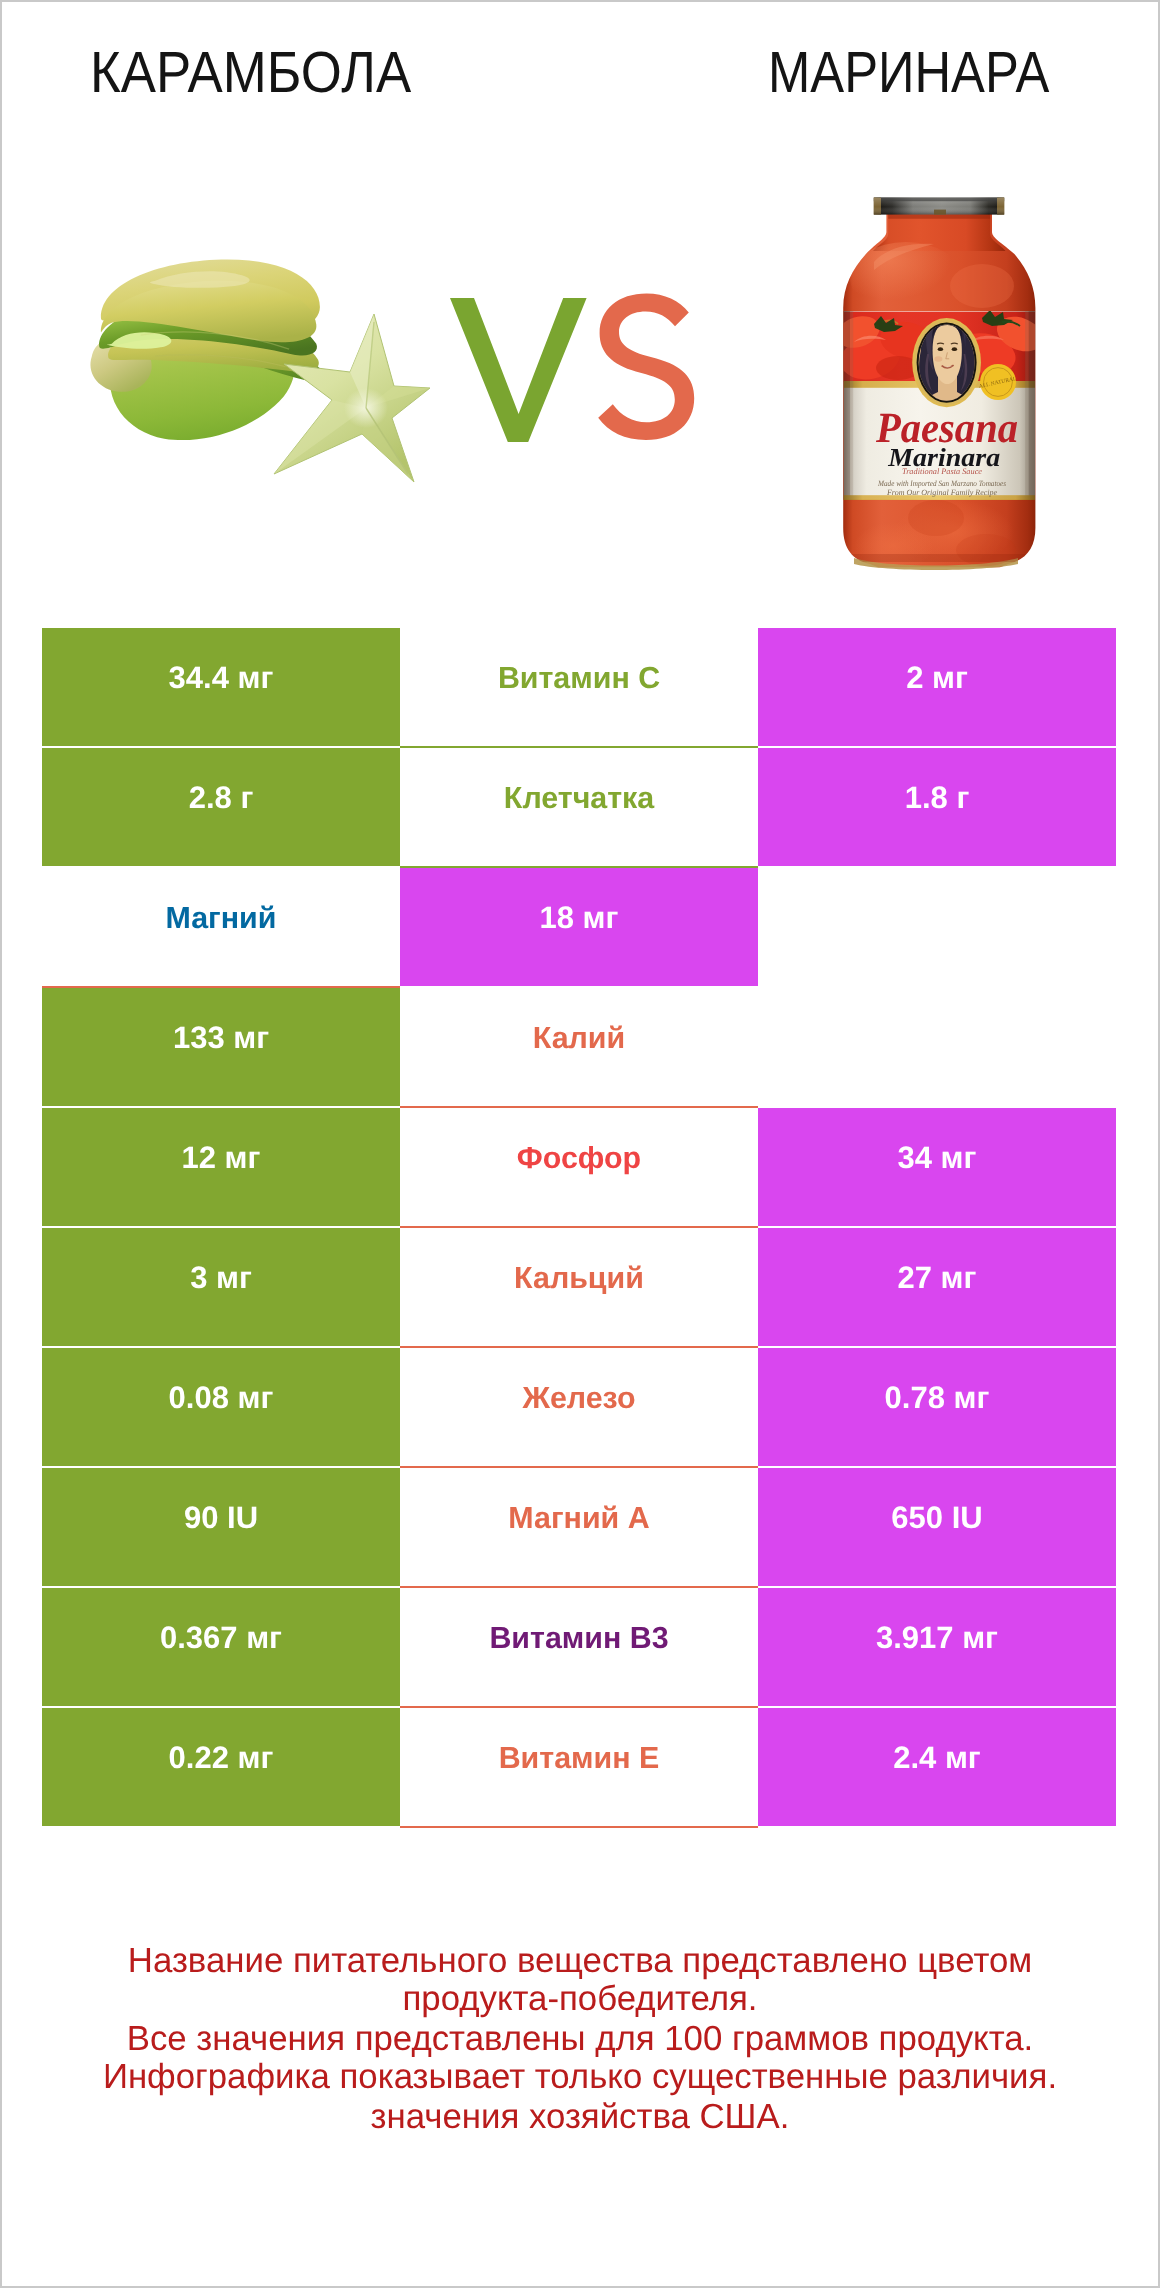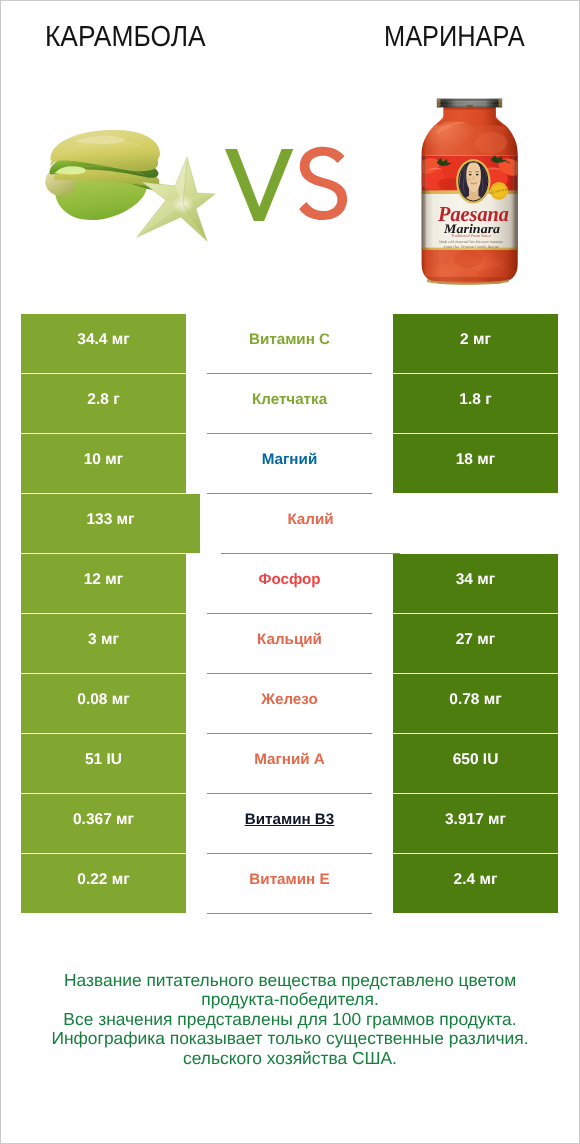--- a/index.html
+++ b/index.html
@@ -7,28 +7,28 @@
        -webkit-font-smoothing:antialiased;text-rendering:geometricPrecision;}
   .page{position:relative;width:578px;height:1142px;background:#fff;
         border:1px solid #c9c9c9;overflow:hidden;}
   .hdr{position:absolute;top:0;left:0;width:497px;height:300px;}
   .title{position:absolute;font-size:29px;color:#141414;white-space:nowrap;
          transform-origin:left top;}
   .t-left{left:44.2px;top:19.8px;transform:scaleX(0.91) translateZ(0);}
   .t-right{left:383px;top:19.8px;transform:scaleX(0.875) translateZ(0);}
   .vswrap{position:absolute;left:222.5px;top:144px;width:126px;height:82px;}
   .tbl{position:absolute;left:20px;top:313px;width:537px;}
-  .row{display:flex;height:58.72px;margin-bottom:1.33px;gap:21px;}
+  .row{display:flex;height:58.72px;margin-bottom:1.33px;}
   .cell{display:flex;align-items:center;justify-content:center;width:179px;height:100%;transform:translateZ(0);
         font-size:15.5px;font-weight:bold;line-height:1;padding-bottom:8px;box-sizing:border-box;}
   .c-left{background:#82a730;color:#fff;}
-  .c-right{background:#4d7c0f;color:#fff;}
+  .c-right{background:#d946ef;color:#fff;}
   .c-mid{background:#fff;font-size:15.2px;height:60.05px;margin-bottom:-1.33px;}
   .foot{position:absolute;left:0;top:969.5px;width:578px;text-align:center;transform:translateZ(0);
-        font-size:17.4px;color:#15803d;line-height:19.5px;font-weight:400;}
+        font-size:17.4px;color:#b91c1c;line-height:19.5px;font-weight:400;}
   svg{display:block;}
   .vs-v{fill:#7aa530;}
   .vs-s{fill:#e3694c;}
   .imgbox{position:absolute;}
 </style>
 </head>
 <body>
 
 <div class="page">
   <div class="hdr">
@@ -312,21 +312,20 @@
         <div class="cell c-left">34.4 мг</div>
         <div class="cell c-mid" style="color: rgb(130, 167, 48); border-bottom: 1px solid rgb(130, 167, 48); text-align: center;">Витамин C</div>
         <div class="cell c-right">2 мг</div>
       </div>
       <div class="row">
         <div class="cell c-left">2.8 г</div>
         <div class="cell c-mid" style="color: rgb(130, 167, 48); border-bottom: 1px solid rgb(130, 167, 48);">Клетчатка</div>
         <div class="cell c-right">1.8 г</div>
       </div>
       <div class="row">
-        <div class="cell c-left">10 мг</div>
         <div class="cell c-mid" style="color: #0369a1; border-bottom: 1px solid rgb(227, 105, 76);">Магний</div>
         <div class="cell c-right">18 мг</div>
       </div>
       <div class="row">
         <div class="cell c-left">133 мг</div>
         <div class="cell c-mid" style="color: rgb(227, 105, 76); border-bottom: 1px solid rgb(227, 105, 76);">Калий</div>
       </div>
       <div class="row">
         <div class="cell c-left">12 мг</div>
         <div class="cell c-mid" style="color: #ef4444; border-bottom: 1px solid rgb(227, 105, 76);">Фосфор</div>
@@ -336,35 +335,35 @@
         <div class="cell c-left">3 мг</div>
         <div class="cell c-mid" style="color: rgb(227, 105, 76); border-bottom: 1px solid rgb(227, 105, 76);">Кальций</div>
         <div class="cell c-right">27 мг</div>
       </div>
       <div class="row">
         <div class="cell c-left">0.08 мг</div>
         <div class="cell c-mid" style="color: rgb(227, 105, 76); border-bottom: 1px solid rgb(227, 105, 76);">Железо</div>
         <div class="cell c-right">0.78 мг</div>
       </div>
       <div class="row">
-        <div class="cell c-left">51 IU</div>
+        <div class="cell c-left">90 IU</div>
         <div class="cell c-mid" style="color: rgb(227, 105, 76); border-bottom: 1px solid rgb(227, 105, 76);">Магний A</div>
         <div class="cell c-right">650 IU</div>
       </div>
       <div class="row">
         <div class="cell c-left">0.367 мг</div>
-        <div class="cell c-mid" style="color: #0f172a; border-bottom: 1px solid rgb(227, 105, 76); text-decoration: underline;">Витамин B3</div>
+        <div class="cell c-mid" style="color: #701a75; border-bottom: 1px solid rgb(227, 105, 76);">Витамин B3</div>
         <div class="cell c-right">3.917 мг</div>
       </div>
       <div class="row">
         <div class="cell c-left">0.22 мг</div>
         <div class="cell c-mid" style="color: rgb(227, 105, 76); border-bottom: 1px solid rgb(227, 105, 76);">Витамин E</div>
         <div class="cell c-right">2.4 мг</div>
       </div>
     </div>
   <div class="foot">
       <div>Название питательного вещества представлено цветом</div>
       <div>продукта-победителя.</div>
       <div>Все значения представлены для 100 граммов продукта.</div>
       <div>Инфографика показывает только существенные различия.</div>
-      <div>сельского хозяйства США.</div>
+      <div>значения хозяйства США.</div>
     </div>
 </div>
 
 </body></html>

